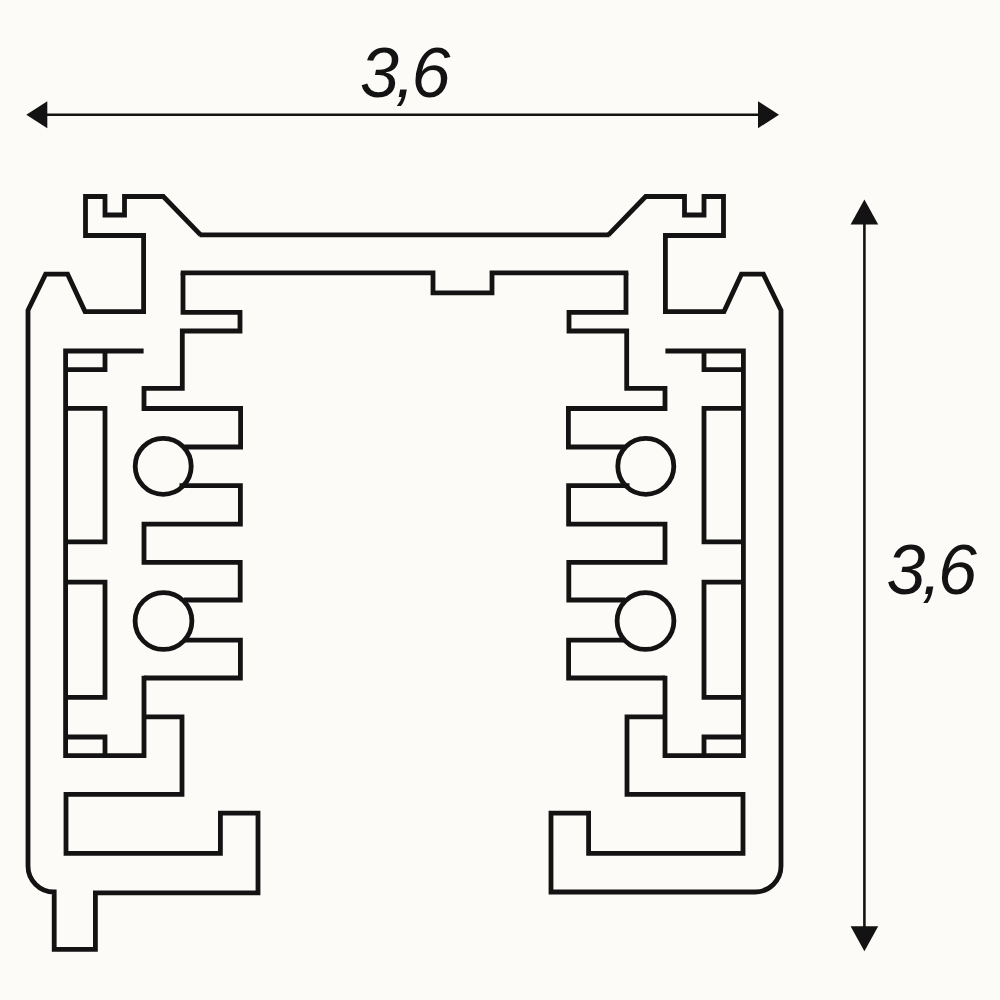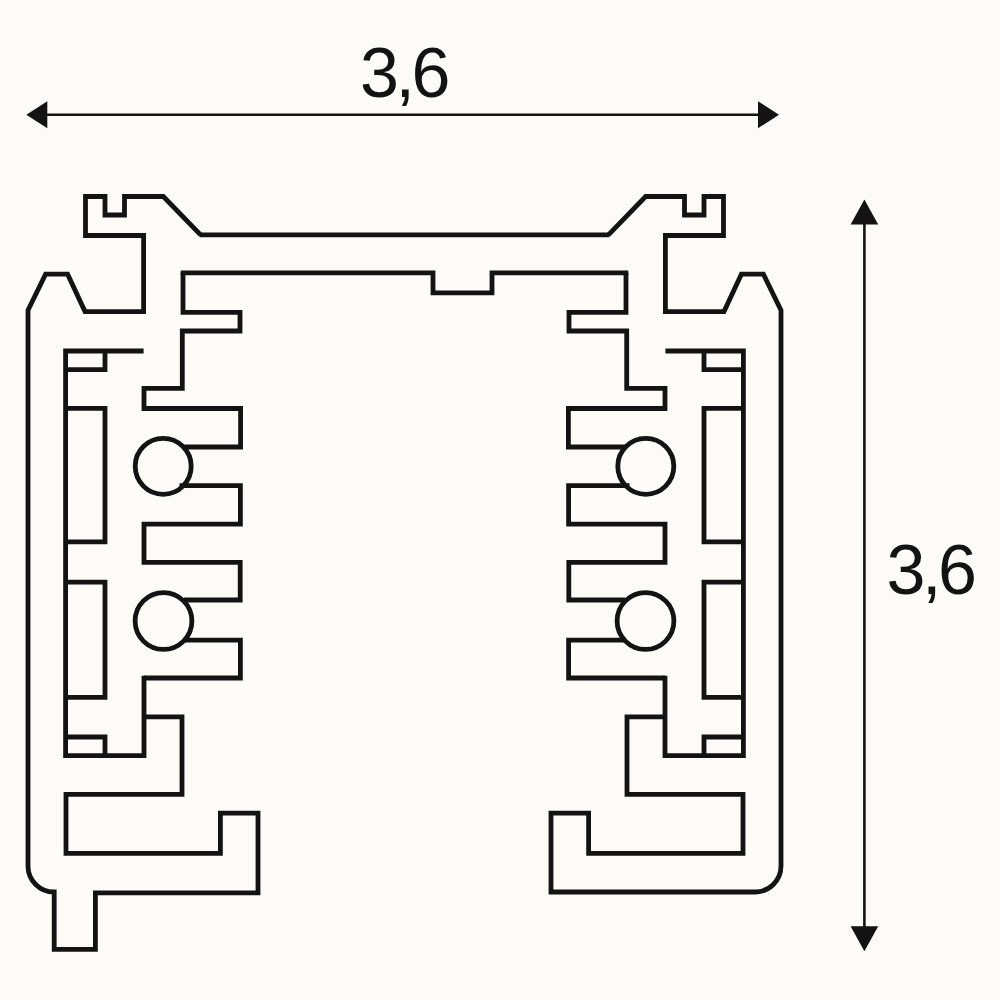--- a/index.html
+++ b/index.html
@@ -1,16 +1,16 @@
 <!DOCTYPE html>
 <html><head>
 <meta charset="utf-8">
 <style>
 html,body{margin:0;padding:0;background:#fcfbf7;}
-#page{width:1000px;height:1000px;background:#fcfbf7;overflow:hidden;}
+#page{width:1000px;height:1000px;background:#fcfbf7;overflow:hidden;font-style:italic;}
 </style>
 </head>
 <body>
 
 <div id="page">
 <svg width="1000" height="1000" viewBox="0 0 1000 1000" xmlns="http://www.w3.org/2000/svg">
 
 <rect x="0" y="0" width="1000" height="1000" fill="#fcfbf7"></rect>
 
 <path d="M 44 114.7 H 761" fill="none" stroke="#131313" stroke-width="2.6" stroke-linejoin="miter" stroke-linecap="butt"></path>

